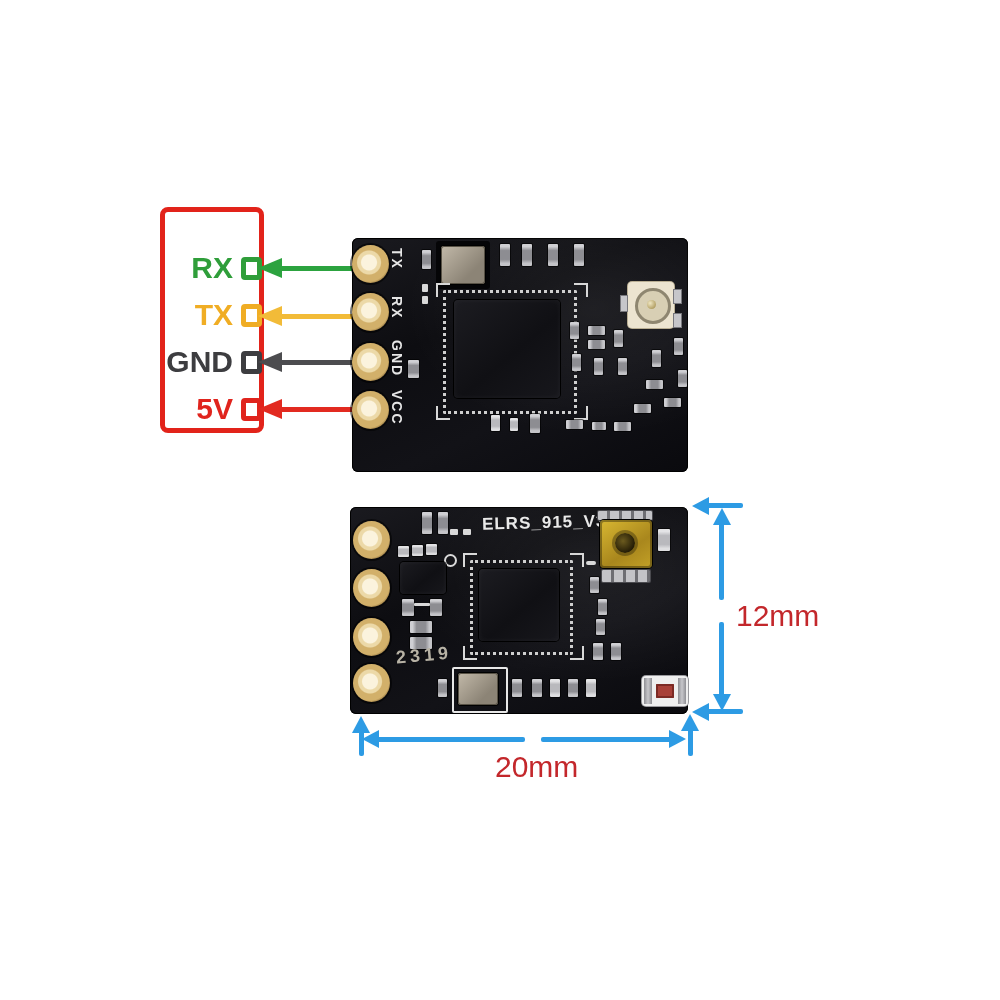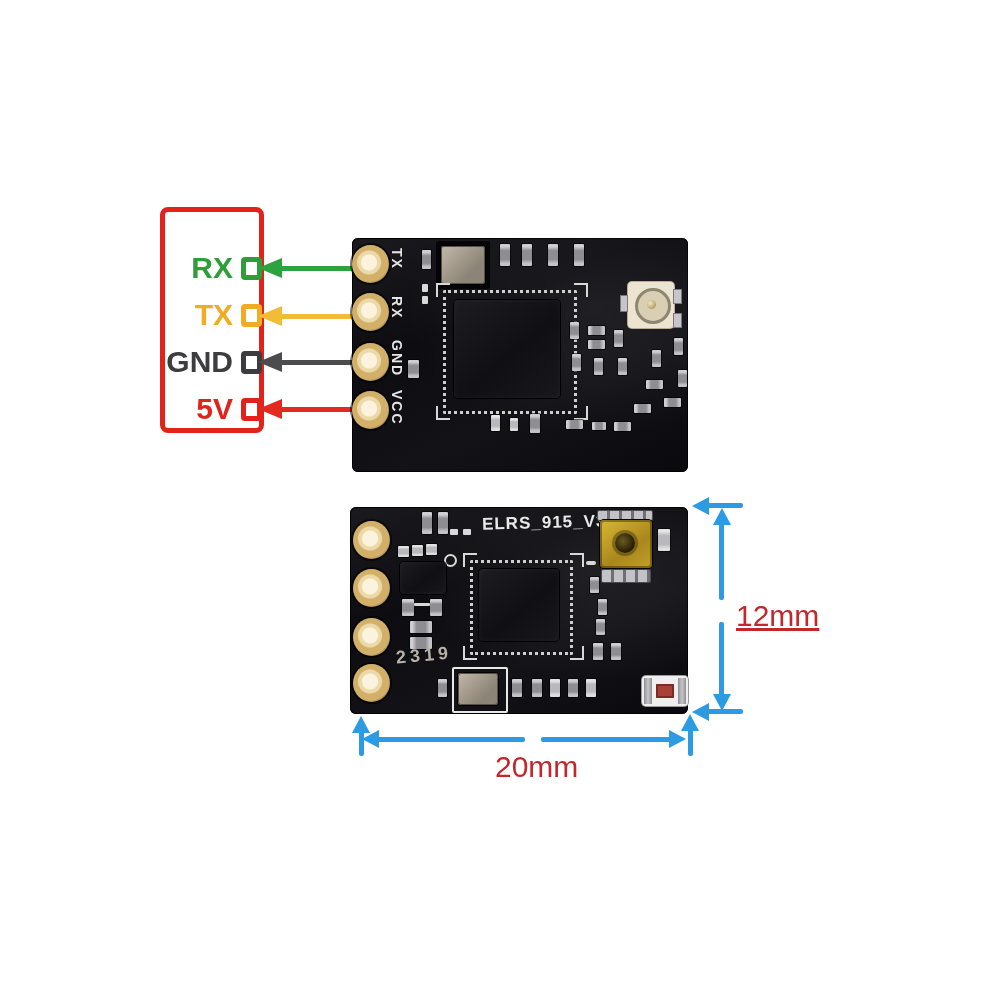--- a/index.html
+++ b/index.html
@@ -266,21 +266,21 @@
   </div>
 
   <div class="tri tri-up" style="left:713px;top:508px;"></div>
   <div class="dim-shaft-v" style="left:719px;top:523px;height:77px;"></div>
   <div class="dim-shaft-v" style="left:719px;top:622px;height:74px;"></div>
   <div class="tri tri-down" style="left:713px;top:694px;"></div>
   <div class="tri tri-left" style="left:692px;top:497px;"></div>
   <div class="dim-shaft-h" style="left:707px;top:503px;width:36px;"></div>
   <div class="tri tri-left" style="left:692px;top:703px;"></div>
   <div class="dim-shaft-h" style="left:707px;top:709px;width:36px;"></div>
-  <div class="dim-text" style="left:736px;top:599px;text-decoration:underline;">12mm</div>
+  <div class="dim-text" style="left:736px;top:599px;">12mm</div>
 
   <div class="tri tri-left" style="left:362px;top:730px;"></div>
   <div class="dim-shaft-h" style="left:377px;top:737px;width:148px;"></div>
   <div class="dim-shaft-h" style="left:541px;top:737px;width:130px;"></div>
   <div class="tri tri-right" style="left:669px;top:730px;"></div>
   <div class="tri tri-up" style="left:352px;top:716px;"></div>
   <div class="dim-shaft-v" style="left:359px;top:730px;height:26px;"></div>
   <div class="tri tri-up" style="left:681px;top:714px;"></div>
   <div class="dim-shaft-v" style="left:688px;top:728px;height:28px;"></div>
   <div class="dim-text" style="left:495px;top:750px;">20mm</div>

